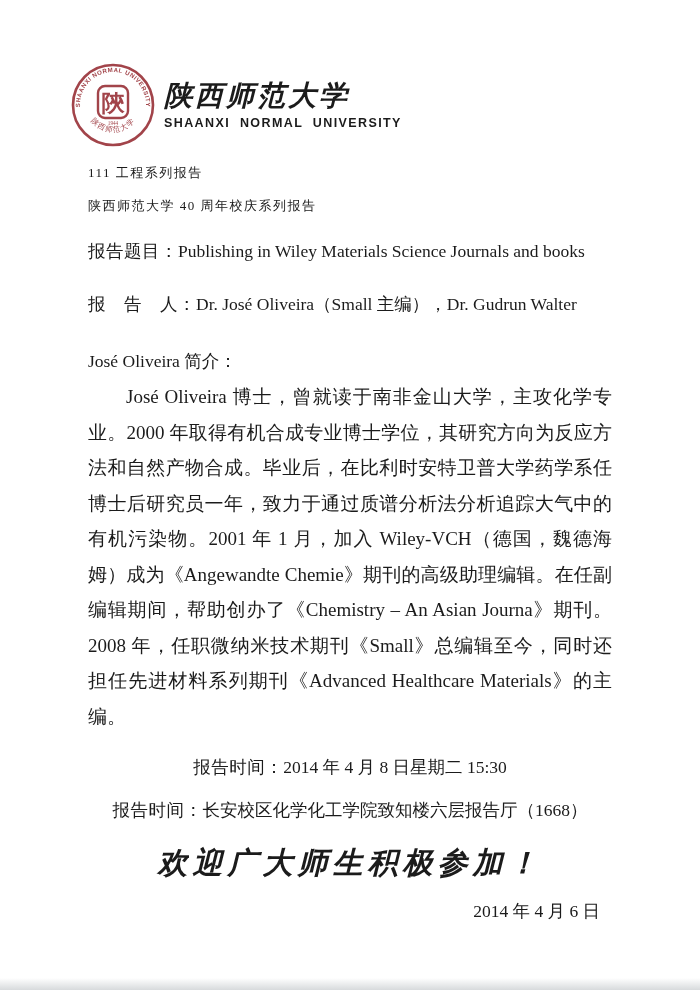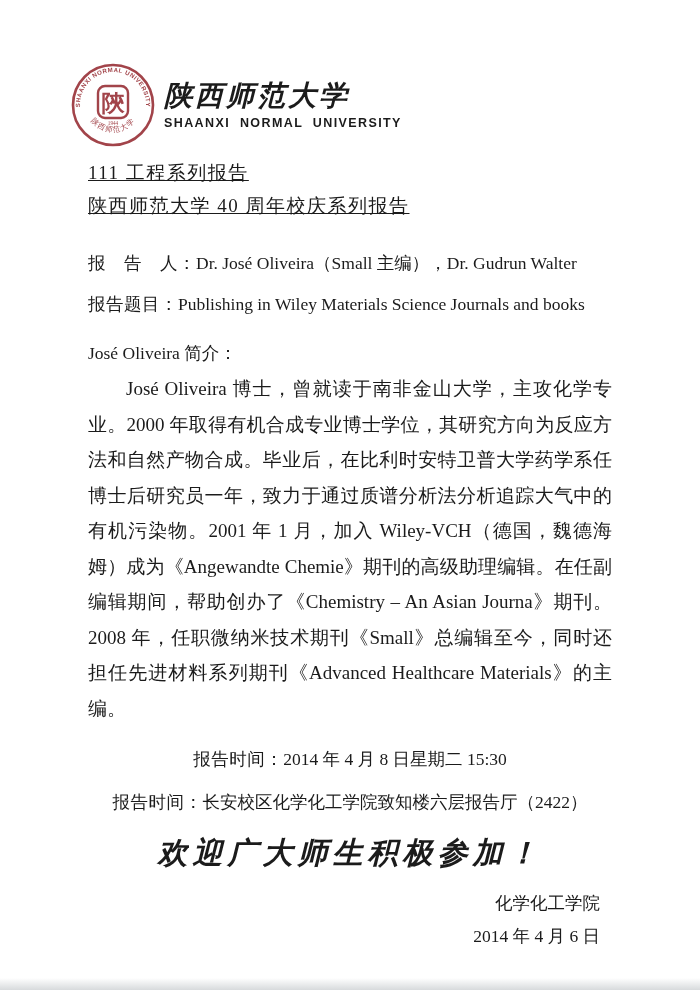--- a/index.html
+++ b/index.html
@@ -64,55 +64,54 @@
     font-size: 18px;
     margin-left: 32px;
     padding-bottom: 9px;
     font-style: normal;
     white-space: nowrap;
   }
 
   
   .series { margin-top: 8px; }
   .series-line {
-    font-size: 19px;
+    font-size: 13px;
     line-height: 33px;
     letter-spacing: 1.5px;
-    text-decoration: underline;
   }
 
   
   .info-line { font-size: 17.5px; line-height: 24px; }
   .info-line.topic { margin-top: 17px; }
   .info-line.speaker { margin-top: 29px; }
   .label { letter-spacing: 0.5px; }
 
   
-  .bio { margin-top: 20px; }
+  .bio { margin-top: 28px; }
   .bio-heading { font-size: 17.5px; line-height: 35px; }
   .bio-para {
     font-size: 19px;
     line-height: 35.5px;
     text-align: justify;
     text-indent: 2em;
   }
 
   
   .schedule-line { font-size: 17.5px; line-height: 35px; text-align: center; }
   .schedule-line.time { margin-top: 16px; }
   .schedule-line.place { margin-top: 8px; }
 
   
   .welcome {
     margin-top: 13px;
     text-align: center;
     font-size: 30px;
     font-weight: bold;
     font-style: italic;
-    font-family: Liberation Mono, monospace;
+    font-family: Liberation Serif, serif;
     letter-spacing: 5px;
     line-height: 44px;
   }
   .signature {
     margin-top: 10px;
     text-align: right;
     padding-right: 12px;
     font-size: 17.5px;
     line-height: 33px;
   }
@@ -151,41 +150,40 @@
       <div class="wordmark-en">SHAANXI NORMAL UNIVERSITY</div>
     </div>
   </div>
 
 
   <div class="series">
     <div class="series-line">111 工程系列报告</div>
     <div class="series-line">陕西师范大学 40 周年校庆系列报告</div>
   </div>
 
+  <div class="info-line topic">
+    <span class="label">报告题目：</span><span>Publishing in Wiley Materials Science Journals and books</span>
+  </div>
+
   <div class="info-line speaker">
     <span class="label">报　告　人：</span><span>Dr. José Oliveira（Small 主编），Dr. Gudrun Walter</span>
-  </div>
-
-  <div class="info-line topic">
-    <span class="label">报告题目：</span><span>Publishing in Wiley Materials Science Journals and books</span>
   </div>
 
   <div class="bio">
     <div class="bio-heading">José Oliveira 简介：</div>
     <div class="bio-para">José Oliveira 博士，曾就读于南非金山大学，主攻化学专业。2000 年取得有机合成专业博士学位，其研究方向为反应方法和自然产物合成。毕业后，在比利时安特卫普大学药学系任博士后研究员一年，致力于通过质谱分析法分析追踪大气中的有机污染物。2001 年 1 月，加入 Wiley-VCH（德国，魏德海姆）成为《Angewandte Chemie》期刊的高级助理编辑。在任副编辑期间，帮助创办了《Chemistry – An Asian Journa》期刊。2008 年，任职微纳米技术期刊《Small》总编辑至今，同时还担任先进材料系列期刊《Advanced Healthcare Materials》的主编。</div>
   </div>
 
   <div class="schedule-line time">
     <span class="label">报告时间：</span><span>2014 年 4 月 8 日星期二 15:30</span>
   </div>
   <div class="schedule-line place">
-    <span class="label">报告时间：</span><span>长安校区化学化工学院致知楼六层报告厅（2422）</span>
+    <span class="label">报告时间：</span><span>长安校区化学化工学院致知楼六层报告厅（1668）</span>
   </div>
 
   <div class="welcome">欢迎广大师生积极参加！</div>
 
   <div class="signature">
-    <div>化学化工学院</div>
     <div>2014 年 4 月 6 日</div>
   </div>
 
   <div class="page-bottom-shadow"></div>
 </div>
 
 </body></html>

